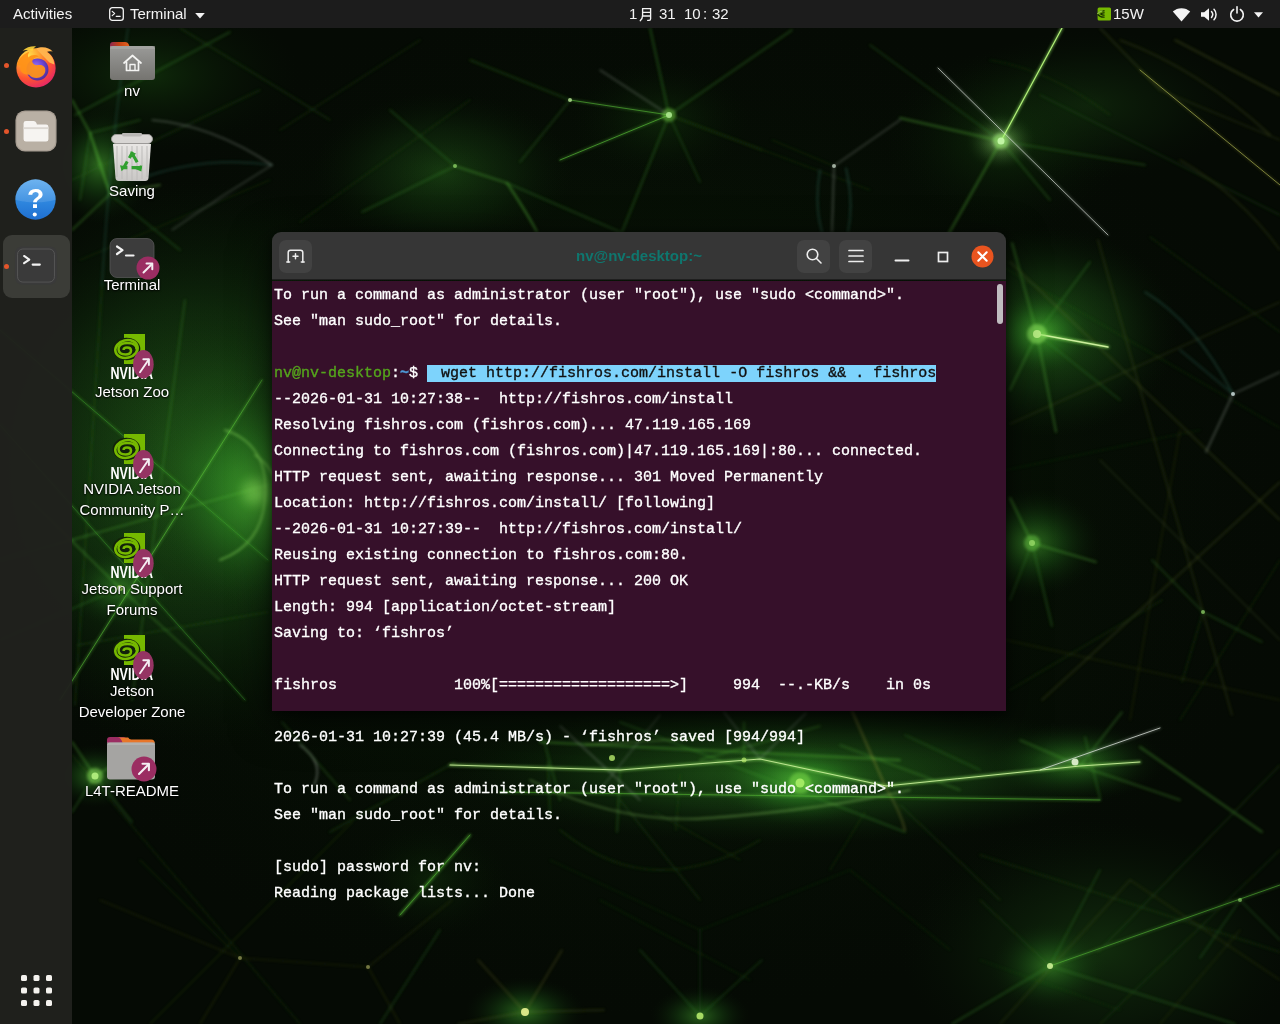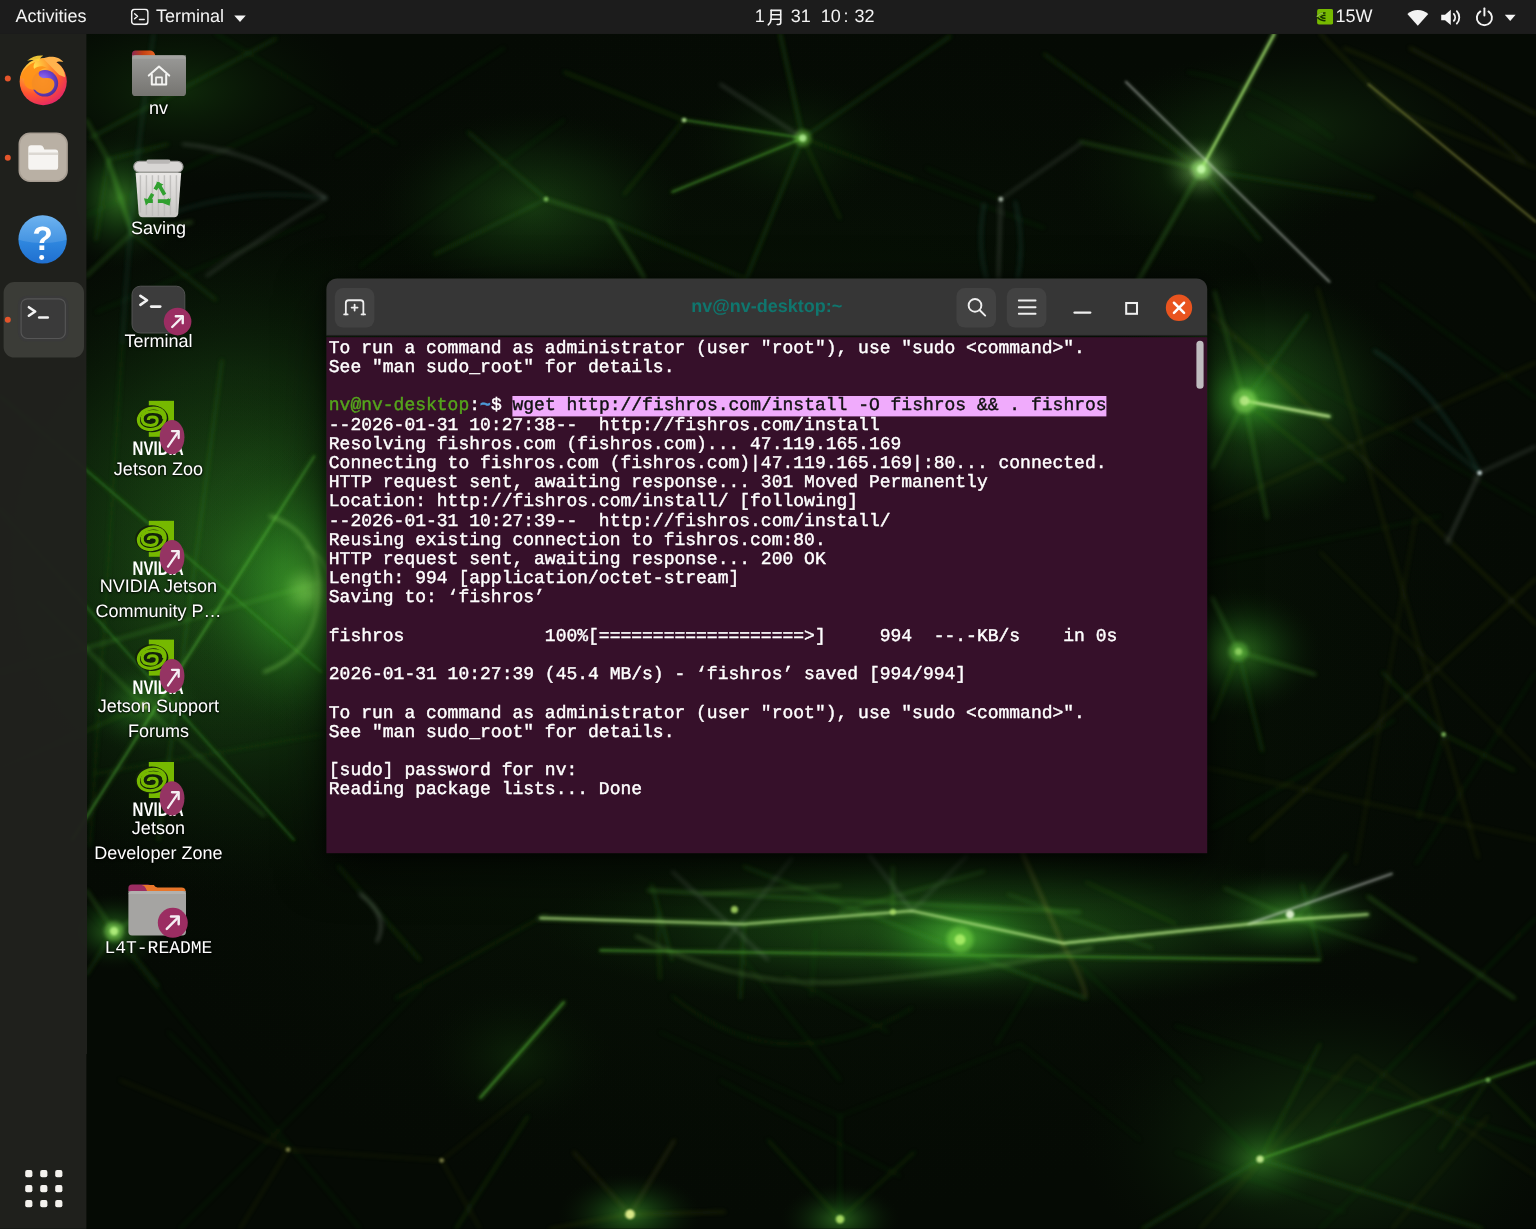--- a/index.html
+++ b/index.html
@@ -24,25 +24,25 @@
   .dicon { position:absolute; z-index:10; }
   
   #term { position:absolute; left:272px; top:232px; width:734px; height:479px; z-index:30;
     border-radius:9px 9px 0 0; box-shadow:0 12px 40px rgba(0,0,0,0.65), 0 2px 10px rgba(0,0,0,0.5); }
   #titlebar { position:absolute; left:0; top:0; width:734px; height:48px;
     background:#363636; border-radius:9px 9px 0 0; border-bottom:1px solid #1f1f1f; }
   #titlebar .btn { position:absolute; top:8px; width:33px; height:33px; border-radius:7px; background:#424242; }
   #wtitle { position:absolute; left:0; top:0; width:734px; height:48px; line-height:48px;
     text-align:center; color:#0f766e; font-size:15px; font-weight:bold; }
   #tcontent { position:absolute; left:0; top:49px; width:734px; height:430px; background:#36102a; }
-  #tcontent pre { font-family:"Liberation Mono", monospace; font-size:15px; line-height:16px; -webkit-text-stroke:0.35px currentColor;
+  #tcontent pre { font-family:"Liberation Mono", monospace; font-size:15px; line-height:26px; -webkit-text-stroke:0.35px currentColor;
     color:#ffffff; position:absolute; left:2px; top:2px; white-space:pre; }
   .pg { color:#55a51c; font-weight:normal; }
   .pb { color:#4d9ad8; font-weight:bold; }
-  .sel { background:#f0abfc; color:#111111; }
+  .sel { background:#7dd3fc; color:#111111;padding-left:14px; }
   #scrollbar { position:absolute; left:725px; top:3px; width:6px; height:40px;
     border-radius:3px; background:#c0bdc0; }
 </style>
 </head>
 <body>
 <svg id="wall" width="1280" height="1024" viewBox="0 0 1280 1024">
 <defs>
   <radialGradient id="g1" cx="50%" cy="50%" r="50%">
     <stop offset="0%" stop-color="#2f7c22" stop-opacity="0.75"></stop>
     <stop offset="55%" stop-color="#1d5317" stop-opacity="0.4"></stop>
@@ -468,21 +468,21 @@
   <path d="M3,7 q0,-3 3,-3 h13 q3,0 4,3 l1,3 h-21 Z" fill="#9b2d62"></path>
   <path d="M14,4.5 q2.5,0.2 3.5,2.7 l1.2,2.8 h32 q0,-3.5 -3.5,-3.5 h-20 q-2,0 -3,-2 Z" fill="#e8762a"></path>
   <rect x="3" y="9.5" width="48" height="37" rx="3" fill="#a5a4a2"></rect>
   <rect x="3" y="9.5" width="48" height="2.5" fill="#b8b7b5" opacity="0.7"></rect>
   <circle cx="40" cy="36" r="12.5" fill="#9b2d62"></circle>
   <g stroke="#f5eef3" stroke-width="2.1" stroke-linecap="round">
     <path d="M35,41 L44.5,31.5"></path>
     <path d="M38.5,30.8 h6.4 v6.4" fill="none" stroke-linejoin="round"></path>
   </g>
 </svg>
-<div class="dlabel" style="top:779.5px;font-family:Liberation Mono, monospace;">L4T-README</div>
+<div class="dlabel" style="top:779.5px;">L4T-README</div>
 
 <div id="dock">
   <div class="dockdot" style="top:35px;"></div>
   <div class="dockdot" style="top:101px;"></div>
   <div id="activetile"></div>
   <div class="dockdot" style="top:236px;"></div>
 
   <svg style="position:absolute; left:13px; top:16px;" width="46" height="46" viewBox="0 0 48 48">
     <defs>
       <radialGradient id="ffo" cx="30%" cy="18%" r="90%">

